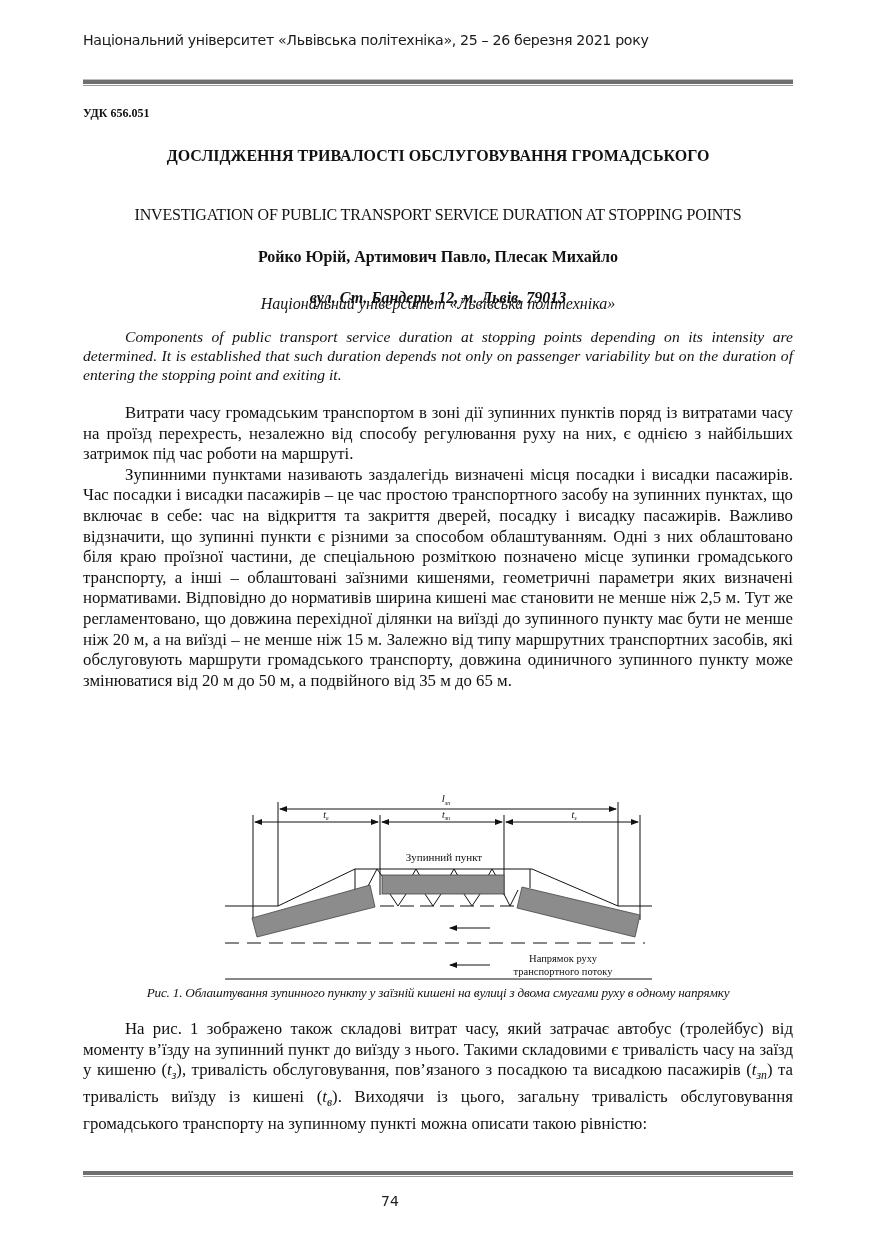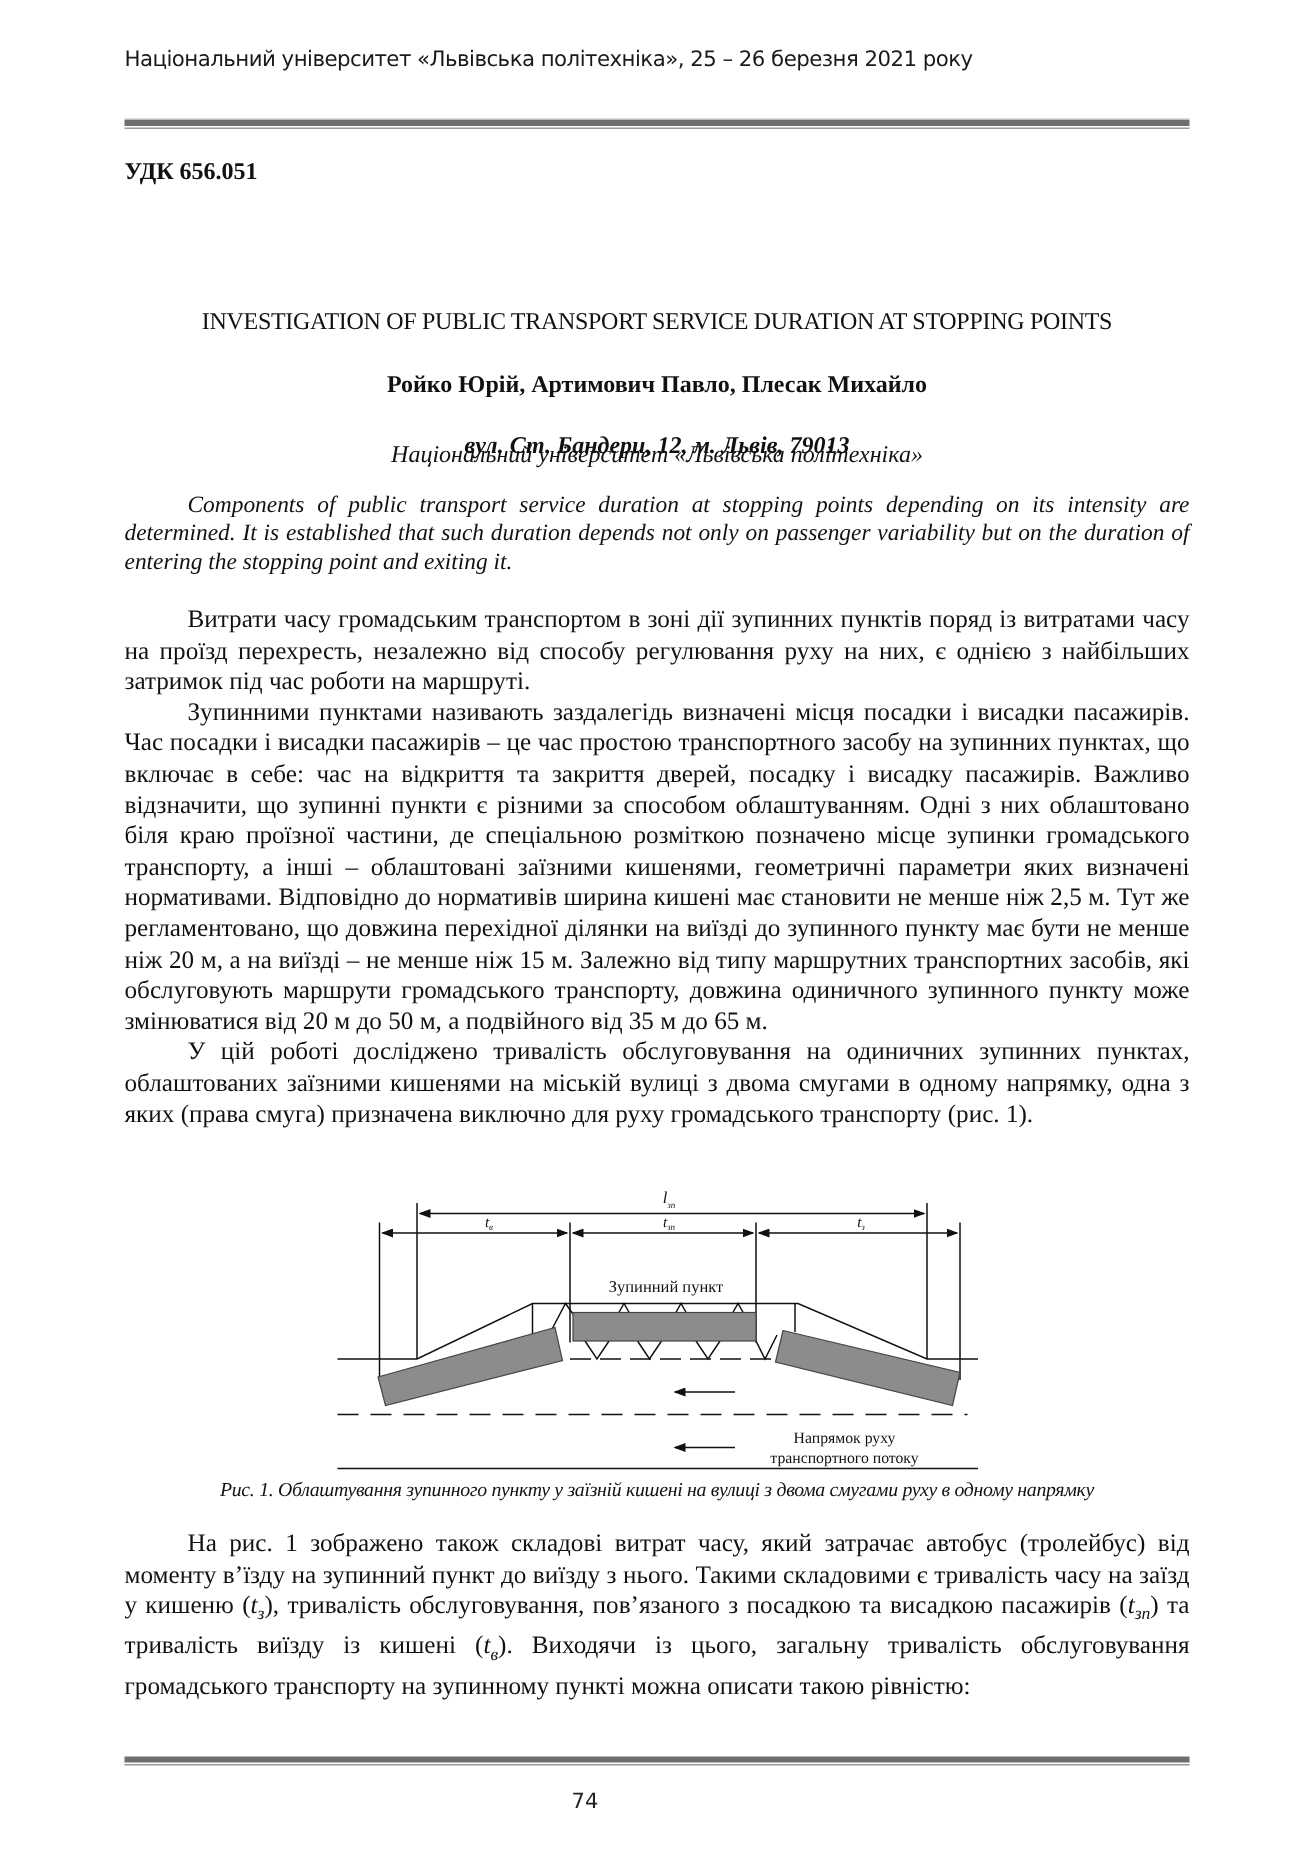--- a/index.html
+++ b/index.html
@@ -5,21 +5,21 @@
   html, body { margin: 0; padding: 0; background: #ffffff; }
   body { width: 877px; height: 1240px; position: relative; overflow: hidden; color: #111; }
   .header { position: absolute; left: 83px; top: 30px; font-family: "DejaVu Sans", sans-serif; font-size: 14.2px; line-height: 20px; color: #1a1a1a; letter-spacing: -0.35px; }
   .rule { position: absolute; left: 83px; width: 710px; }
   .rule .thick { height: 4px; background: #6f6f6f; }
   .rule .thin { height: 1px; background: #9a9a9a; margin-top: 1px; }
   .rule-top { top: 79px; }
   .rule-top .pre { height: 1px; background: #bdbdbd; }
   .rule-bottom { top: 1171px; }
   .serif { font-family: "Liberation Serif", serif; }
-  .udk { position: absolute; left: 83px; top: 106px; font-weight: bold; font-size: 16px; }
+  .udk { position: absolute; left: 83px; top: 106px; font-weight: bold; font-size: 12px; }
   .title { position: absolute; left: 83px; width: 710px; top: 146px; text-align: center; font-weight: bold; font-size: 16px; line-height: 20px; }
   .title-en { position: absolute; left: 83px; width: 710px; top: 206px; text-align: center; font-size: 16px; letter-spacing: -0.2px; }
   .authors { position: absolute; left: 83px; width: 710px; top: 248px; text-align: center; font-weight: bold; font-size: 16px; }
   .affil { position: absolute; left: 83px; width: 710px; top: 269px; text-align: center; font-style: italic; font-size: 16px; margin-top: 26px; }
   .addr { position: absolute; left: 83px; width: 710px; top: 289px; text-align: center; font-style: italic; font-weight: bold; font-size: 16px; }
   .abstract { position: absolute; left: 83px; width: 710px; top: 327px; font-style: italic; font-size: 15.6px; line-height: 19px; text-align: justify; }
   .body-text { position: absolute; left: 83px; width: 710px; font-size: 16.8px; line-height: 20.6px; text-align: justify; }
   .body-text p { margin: 0; text-indent: 42px; }
   .p-block1 { top: 403px; }
   .p-block2 { top: 1019px; }
@@ -37,35 +37,35 @@
 
 <div class="rule rule-top">
   <div class="pre"></div>
     <div class="thick"></div>
     <div class="thin"></div>
 </div>
 
 <div class="udk serif">УДК 656.051</div>
 
 <div class="title serif">
+  <div>ДОСЛІДЖЕННЯ ТРИВАЛОСТІ ОБСЛУГОВУВАННЯ ГРОМАДСЬКОГО</div>
 </div>
 
 <div class="title-en serif">INVESTIGATION OF PUBLIC TRANSPORT SERVICE DURATION AT STOPPING POINTS</div>
 <div class="authors serif">Ройко Юрій, Артимович Павло, Плесак Михайло</div>
 <div class="affil serif">Національний університет «Львівська політехніка»</div>
 <div class="addr serif">вул. Ст. Бандери, 12, м. Львів, 79013</div>
 
 <div class="abstract serif">
   <span style="display:inline-block;width:42px"></span><span>Components of public transport service duration at stopping points depending on its intensity are determined. It is established that such duration depends not only on passenger variability but on the duration of entering the stopping point and exiting it.</span>
 </div>
 
 <div class="body-text serif p-block1">
   <p>Витрати часу громадським транспортом в зоні дії зупинних пунктів поряд із витратами часу на проїзд перехресть, незалежно від способу регулювання руху на них, є однією з найбільших затримок під час роботи на маршруті.</p>
   <p>Зупинними пунктами називають заздалегідь визначені місця посадки і висадки пасажирів. Час посадки і висадки пасажирів – це час простою транспортного засобу на зупинних пунктах, що включає в себе: час на відкриття та закриття дверей, посадку і висадку пасажирів. Важливо відзначити, що зупинні пункти є різними за способом облаштуванням. Одні з них облаштовано біля краю проїзної частини, де спеціальною розміткою позначено місце зупинки громадського транспорту, а інші – облаштовані заїзними кишенями, геометричні параметри яких визначені нормативами. Відповідно до нормативів ширина кишені має становити не менше ніж 2,5 м. Тут же регламентовано, що довжина перехідної ділянки на виїзді до зупинного пункту має бути не менше ніж 20 м, а на виїзді – не менше ніж 15 м. Залежно від типу маршрутних транспортних засобів, які обслуговують маршрути громадського транспорту, довжина одиничного зупинного пункту може змінюватися від 20 м до 50 м, а подвійного від 35 м до 65 м.</p>
-  <p>У цій роботі досліджено тривалість обслуговування на одиничних зупинних пунктах, облаштованих заїзними кишенями на міській вулиці з двома смугами в одному напрямку, одна з яких (права смуга) призначена виключно для руху громадського транспорту (рис. 1).</p>
 </div>
 
 <svg class="diagram" width="440" height="200" viewBox="0 0 440 200" xmlns="http://www.w3.org/2000/svg">
   <defs>
     <marker id="ah" markerWidth="8" markerHeight="6" refX="7" refY="3" orient="auto">
       <path d="M0,0 L8,3 L0,6 Z" fill="#111"></path>
     </marker>
     <marker id="ahs" markerWidth="8" markerHeight="6" refX="1" refY="3" orient="auto">
       <path d="M8,0 L0,3 L8,6 Z" fill="#111"></path>
     </marker>

